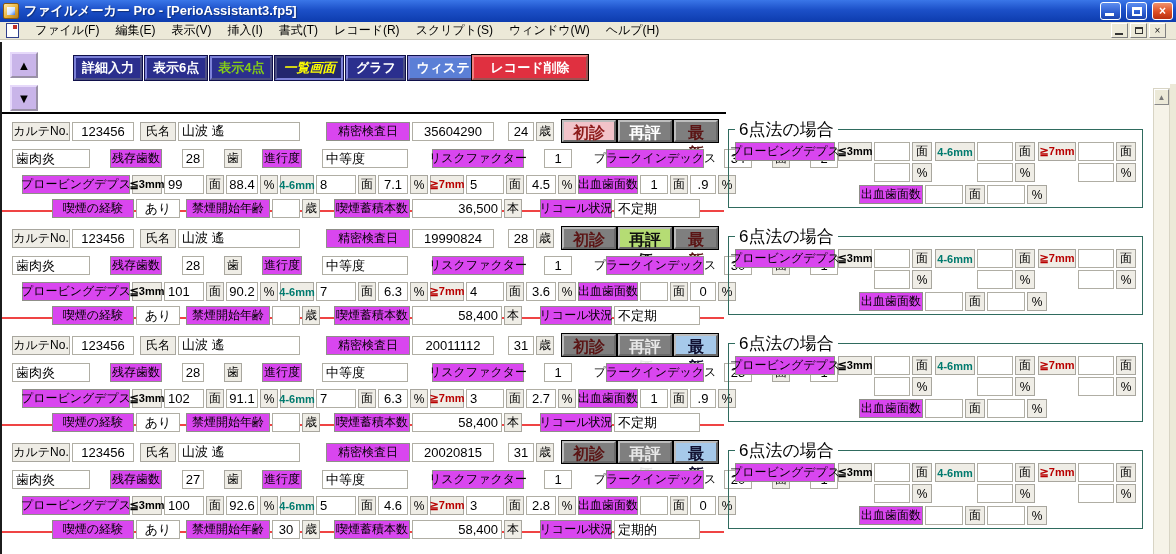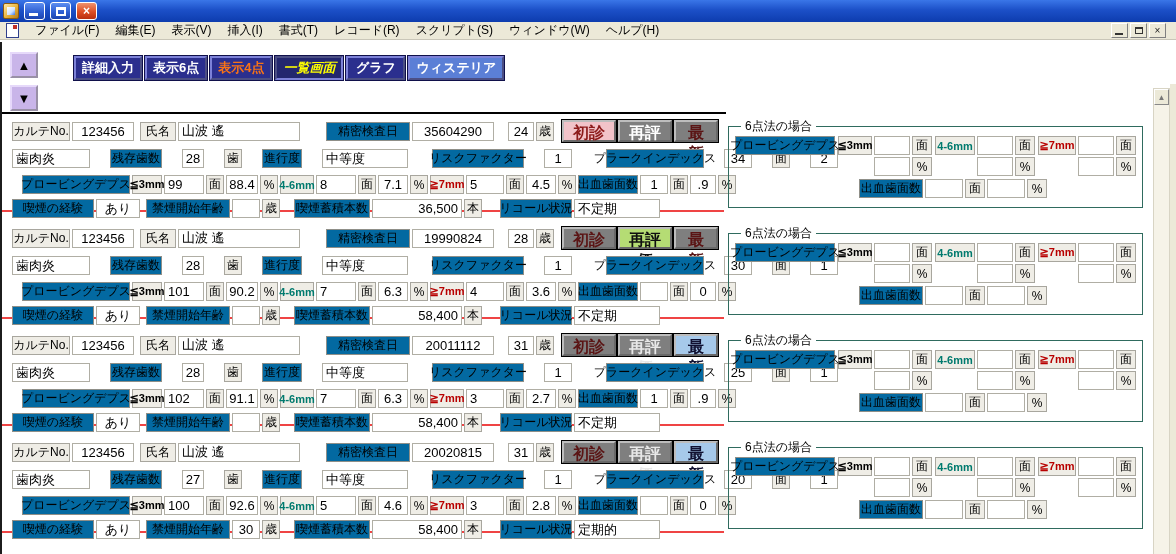--- a/index.html
+++ b/index.html
@@ -52,55 +52,56 @@
     font-family:"Liberation Sans",sans-serif; font-weight:bold; font-size:13px; padding:0 6px; cursor:default; }
   .nav-btn.active { border-style:inset;font-style:italic; }
   .delete-btn { position:absolute; left:470px; top:13px; width:116px; height:25px;
     border:2px outset #f08080; box-shadow:0 0 0 1px #000; font-weight:bold; font-size:13px; cursor:default;
     font-family:"Liberation Sans",sans-serif; }
   .top-rule { width:724px; height:2px; background:#000; }
   
   .record { height:107px; display:flex; align-items:flex-start; }
   .rec-left { width:722px; height:98px; border-bottom:2px solid #ef4444; padding:4px 0 0 0; }
   .row { display:flex; align-items:center; gap:2px; padding-left:10px; }
-  .rowA { margin-top:2px; } .rowB { margin-top:7px;gap:20px; } .rowC { margin-top:7px; padding-left:20px; } .rowD { margin-top:5px; }
+  .rowA { margin-top:2px; } .rowB { margin-top:7px;gap:20px; } .rowC { margin-top:7px; padding-left:20px; } .rowD { margin-top:5px;margin-left:40px; }
   .lbl { display:inline-flex; align-items:center; justify-content:center; height:19px; font-size:12px; flex:none; white-space:nowrap; }
-  .gray { background:#0369a1; border:1px solid #8f8f88; }
+  .gray { background:#d946ef; border:1px solid #8f8f88; }
   .lite { background:#efede6; border:1px solid #a8a69e; }
   .mm  { font-size:11px; font-weight:bold; }
   .teal { color:#007a6e; } .red { color:#b80000; }
   .field { display:inline-flex; align-items:center; height:19px; background:#fff; border:1px solid #b0aea4;
     font-size:13px; padding:0 3px; flex:none; white-space:nowrap; }
   .ctr { justify-content:center; } .rt { justify-content:flex-end; }
   .status-btn { height:22px; border:2px outset #bdbdbd; box-shadow:0 0 0 1px #000;
     font-family:"Liberation Sans",sans-serif; font-weight:bold; font-size:16px; flex:none; cursor:default; }
   .w18{width:18px}.w20{width:20px}.w22{width:22px}.w26{width:26px}.w28{width:28px}.w30{width:30px}
   .w32{width:32px}.w34{width:34px}.w36{width:36px}.w38{width:38px}.w40{width:40px}.w44{width:44px}.w52{width:52px}.w54{width:54px}.w58{width:58px}.w60{width:60px}.w62{width:62px}
   .w64{width:64px}.w72{width:72px}.w76{width:76px}.w78{width:78px}.w82{width:82px}.w84{width:84px}
   .w86{width:86px}.w90{width:90px}.w92{width:92px}.w98{width:98px}.w100{width:100px}.w108{width:108px}.w122{width:122px}
   .ml4{margin-left:4px}.ml6{margin-left:6px}.ml12{margin-left:12px}
   .ml14{margin-left:14px}.ml16{margin-left:16px}.ml24{margin-left:24px}
   
   .sixpt { margin:4px 0 0 4px; width:412px; height:90px; border:1px solid #2f6b5e; padding:1px 6px 2px 6px; }
-  .sixpt legend { font-size:12px; padding:0 4px; margin-left:6px; }
+  .sixpt legend { font-size:17px; padding:0 4px; }
   .sp-row1 { display:flex; align-items:flex-start; gap:3px; }
   .pd-group { display:grid; grid-template-columns:auto 36px 20px; grid-auto-rows:19px; gap:2px 2px; align-items:center; }
   .pd-group .cell { height:19px; }
   .sp-bleed { display:flex; align-items:center; gap:2px; margin:3px 0 0 124px; }
   
   .scroll-strip { position:absolute; top:42px; right:0; width:6px; height:512px; background:#ece9d8; }
   .scrollbar { position:absolute; top:46px; right:6px; width:17px; height:508px; background:#f6f3e8; border:1px solid #d8d4c4; }
   .sb-btn { width:15px; height:16px; background:#ece9d8; border:1px solid; border-color:#fff #888 #888 #fff;
     display:flex; align-items:center; justify-content:center; font-size:8px; color:#777; }
 </style>
 </head>
 <body>
 
 <div class="titlebar">
   <span class="app-icon"></span>
+  <span class="title">ファイルメーカー Pro - [PerioAssistant3.fp5]</span>
   <span class="winbtn">
       <span class="glyph-min"></span>
     </span>
   <span class="winbtn">
       <span class="glyph-max"></span>
     </span>
   <span class="winbtn close">
       <span>×</span>
     </span>
 </div>
@@ -137,25 +138,26 @@
       <button class="arrow-btn">
           <span>▲</span>
         </button>
       <button class="arrow-btn">
           <span>▼</span>
         </button>
     </div>
     <div class="nav-row" id="nav-buttons">
         <button class="nav-btn" style="background: rgb(43, 47, 142); color: rgb(255, 255, 255);">詳細入力</button>
         <button class="nav-btn" style="background: rgb(43, 47, 142); color: rgb(255, 255, 255);">表示6点</button>
-        <button class="nav-btn" style="background: rgb(43, 47, 142); color: #f97316;">表示4点</button>
+        <button class="nav-btn" style="background: rgb(43, 47, 142); color: #84cc16;">表示4点</button>
         <button class="nav-btn active" style="background: rgb(35, 39, 110); color: rgb(255, 255, 0);">一覧画面</button>
         <button class="nav-btn" style="background: rgb(43, 47, 142); color: rgb(255, 255, 255);">グラフ</button>
         <button class="nav-btn" style="background: rgb(91, 127, 214); color: rgb(255, 255, 255);">ウィステリア</button>
       </div>
+    <button class="delete-btn" style="background: rgb(224, 48, 64); color: rgb(255, 255, 255);">レコード削除</button>
   </div>
   <div class="top-rule"></div>
   <div id="records">
   <div class="record">
     <div class="rec-left">
       <div class="row rowA">
         <span class="lbl lite w58">カルテNo.</span>
         <span class="field w62 ctr">123456</span>
         <span class="lbl lite w36 ml4">氏名</span>
         <span class="field w122">山波 遙</span>

